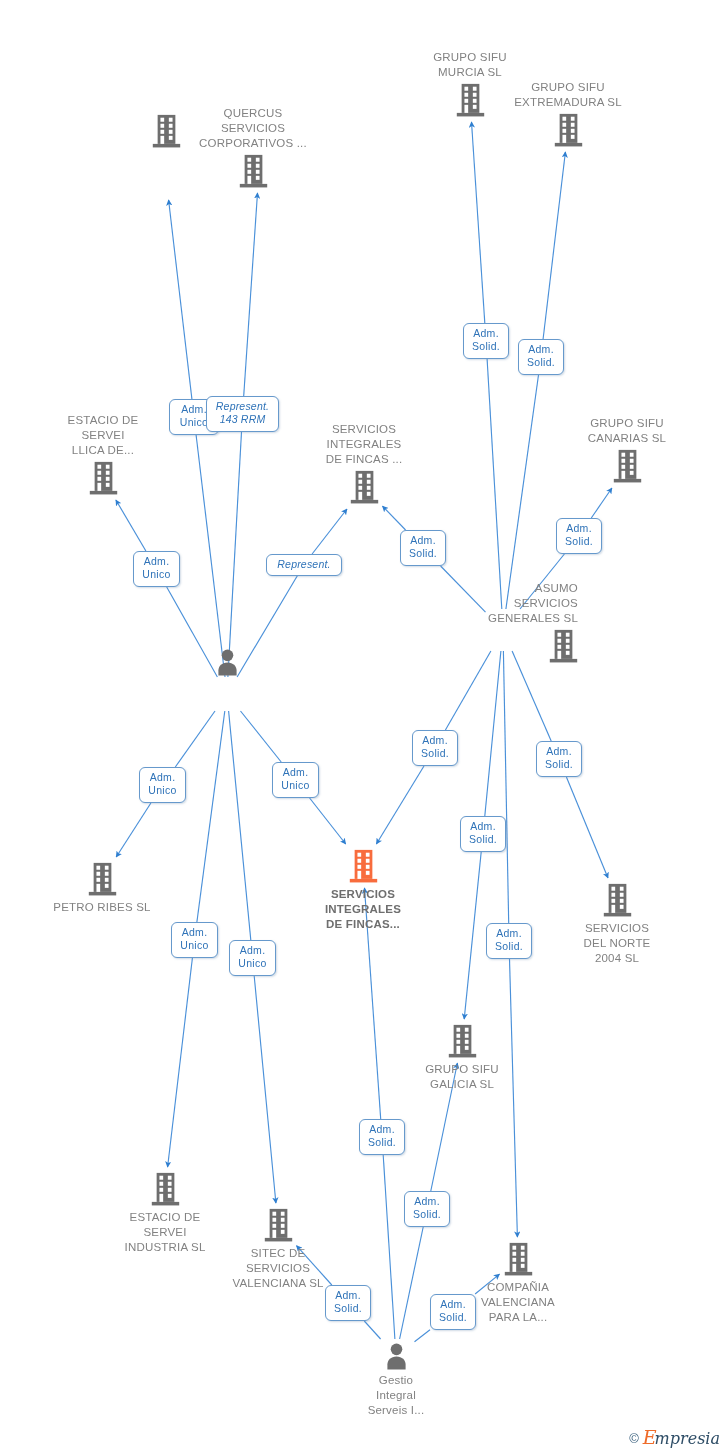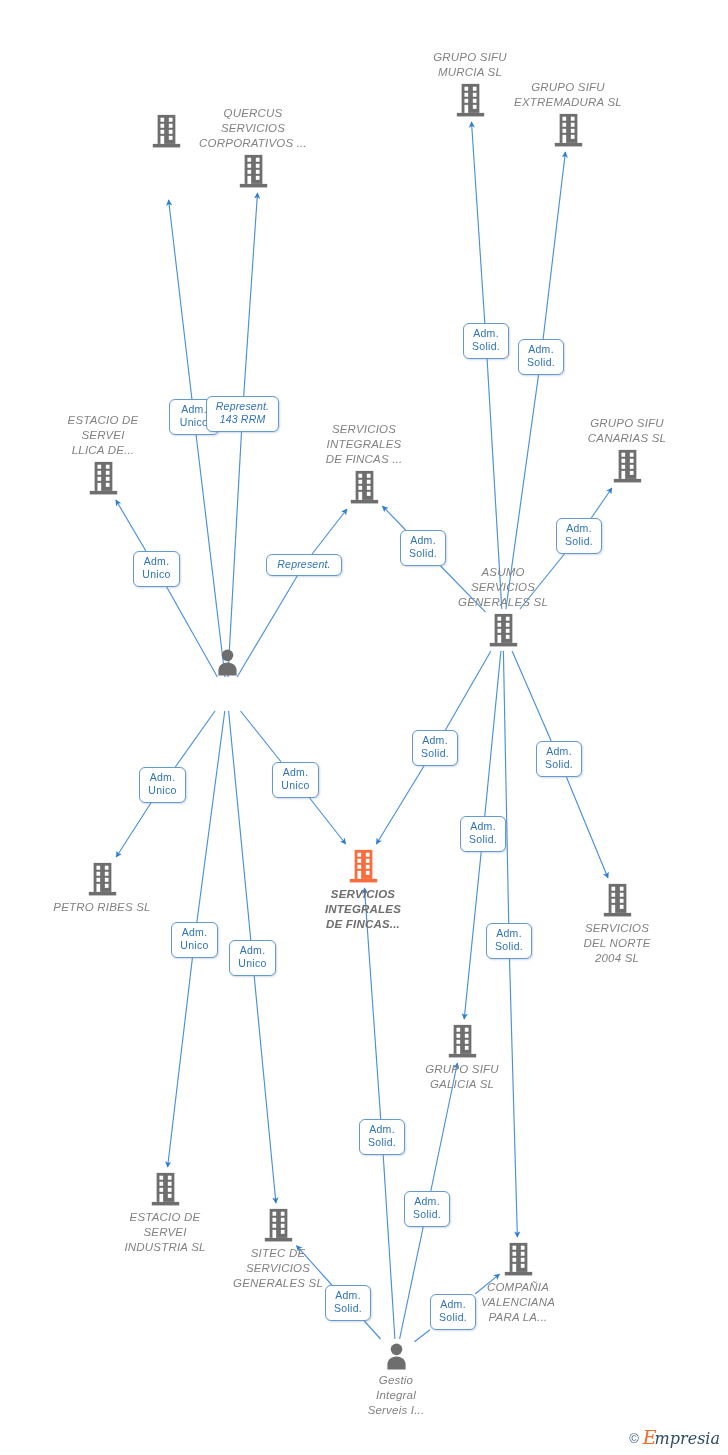--- a/index.html
+++ b/index.html
@@ -25,21 +25,20 @@
     width: 728px;
     height: 1455px;
     pointer-events: none;
   }
   .node {
     position: absolute;
     width: 150px;
     margin-left: -75px;
     text-align: center;
     box-sizing: border-box;
-    font-style: italic;
   }
   .node .glyph {
     display: block;
     line-height: 0;
   }
   .node .caption {
     display: block;
     font-size: 11.5px;
     line-height: 15px;
     color: #828282;
@@ -279,21 +278,21 @@
               <rect x="20.9" y="5.5" width="4.6" height="5"></rect>
               <rect x="10.5" y="13" width="4.6" height="5"></rect>
               <rect x="20.9" y="13" width="4.6" height="5"></rect>
               <rect x="10.5" y="20.5" width="4.6" height="5"></rect>
               <rect x="20.9" y="20.5" width="4.6" height="5"></rect>
               <rect x="10.5" y="28" width="4.6" height="10"></rect>
               <rect x="20.9" y="28" width="4.6" height="5"></rect>
             </g>
           </svg></span>
       </div>
-      <div class="node caption-above" style="left: 503px; top: 565px;">
+      <div class="node caption-above" style="left: 503px; top: 581px; text-align: right;">
         <span class="caption">ASUMO
 SERVICIOS
 GENERALES  SL</span>
         <span class="glyph"><svg width="29" height="36" viewBox="0 0 36 44" xmlns="http://www.w3.org/2000/svg">
             <rect x="7" y="2" width="22" height="36" fill="#6e6e6e"></rect>
             <rect x="1" y="38" width="34" height="4.4" fill="#6e6e6e"></rect>
             <g fill="#ffffff">
               <rect x="10.5" y="5.5" width="4.6" height="5"></rect>
               <rect x="20.9" y="5.5" width="4.6" height="5"></rect>
               <rect x="10.5" y="13" width="4.6" height="5"></rect>
@@ -413,21 +412,21 @@
               <rect x="10.5" y="13" width="4.6" height="5"></rect>
               <rect x="20.9" y="13" width="4.6" height="5"></rect>
               <rect x="10.5" y="20.5" width="4.6" height="5"></rect>
               <rect x="20.9" y="20.5" width="4.6" height="5"></rect>
               <rect x="10.5" y="28" width="4.6" height="10"></rect>
               <rect x="20.9" y="28" width="4.6" height="5"></rect>
             </g>
           </svg></span>
         <span class="caption">SITEC DE
 SERVICIOS
-GENERALES SL</span>
+VALENCIANA SL</span>
       </div>
       <div class="node caption-below" style="left: 518px; top: 1241px;">
         <span class="glyph"><svg width="29" height="36" viewBox="0 0 36 44" xmlns="http://www.w3.org/2000/svg">
             <rect x="7" y="2" width="22" height="36" fill="#6e6e6e"></rect>
             <rect x="1" y="38" width="34" height="4.4" fill="#6e6e6e"></rect>
             <g fill="#ffffff">
               <rect x="10.5" y="5.5" width="4.6" height="5"></rect>
               <rect x="20.9" y="5.5" width="4.6" height="5"></rect>
               <rect x="10.5" y="13" width="4.6" height="5"></rect>
               <rect x="20.9" y="13" width="4.6" height="5"></rect>

